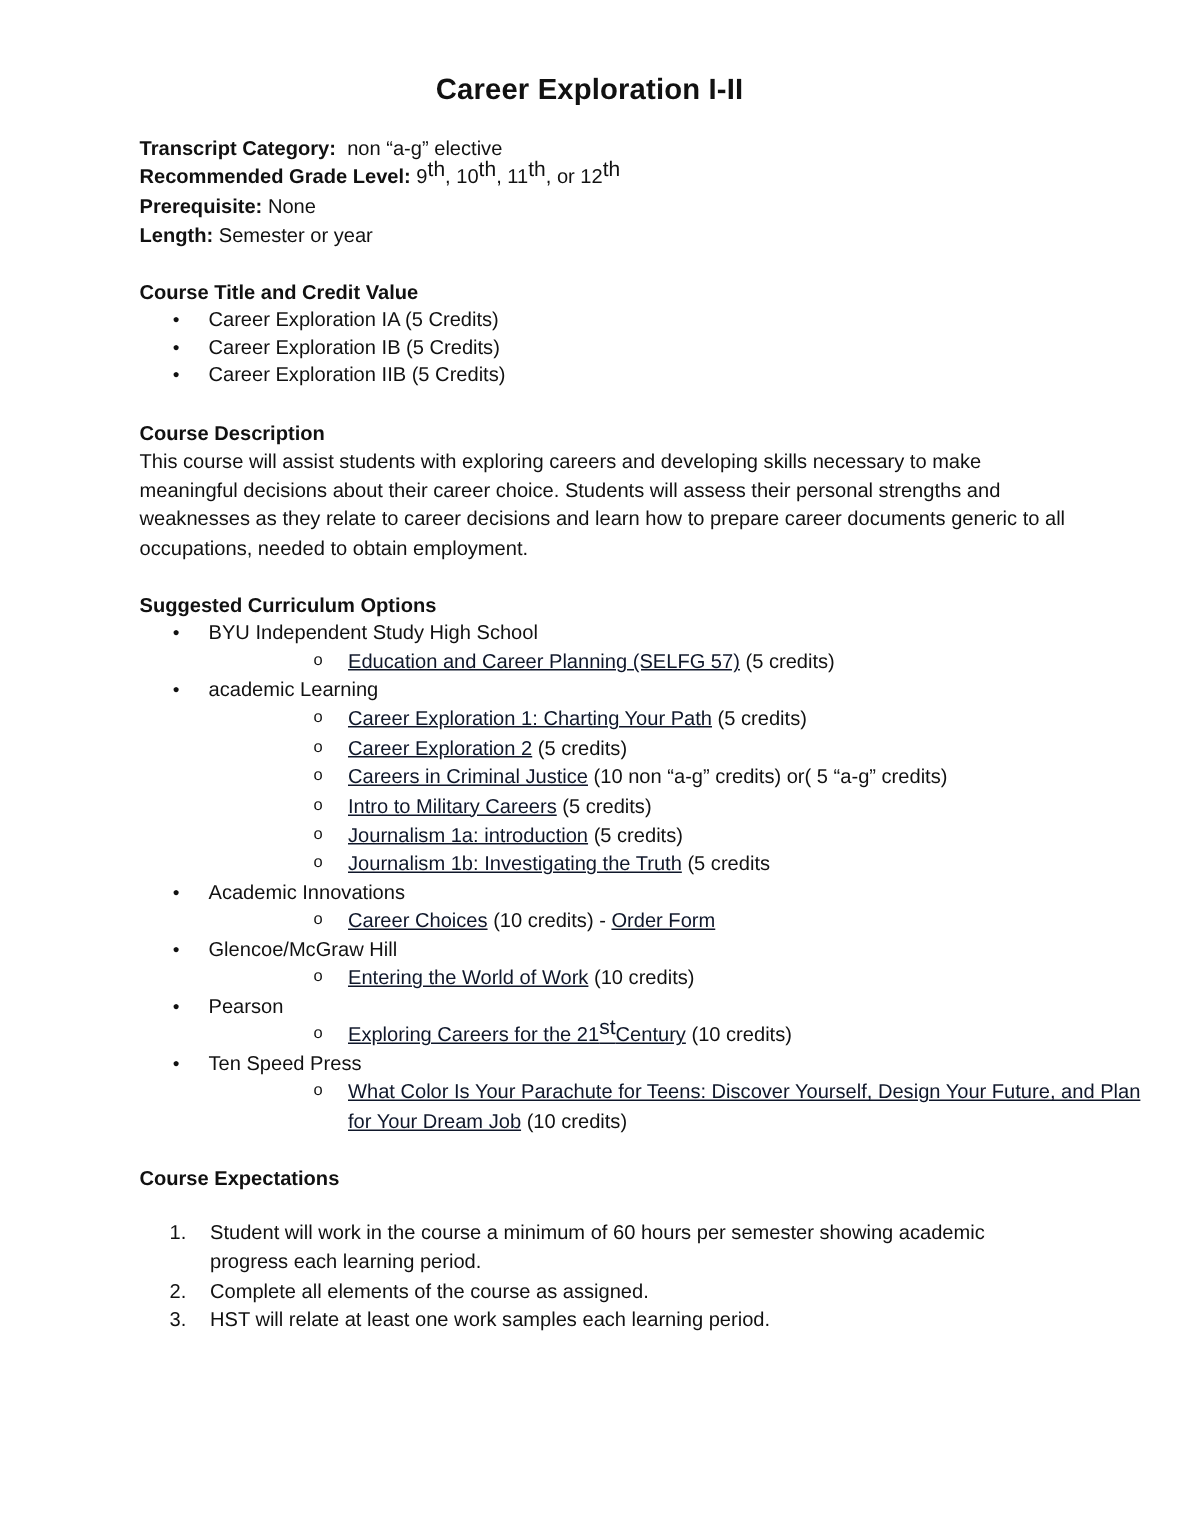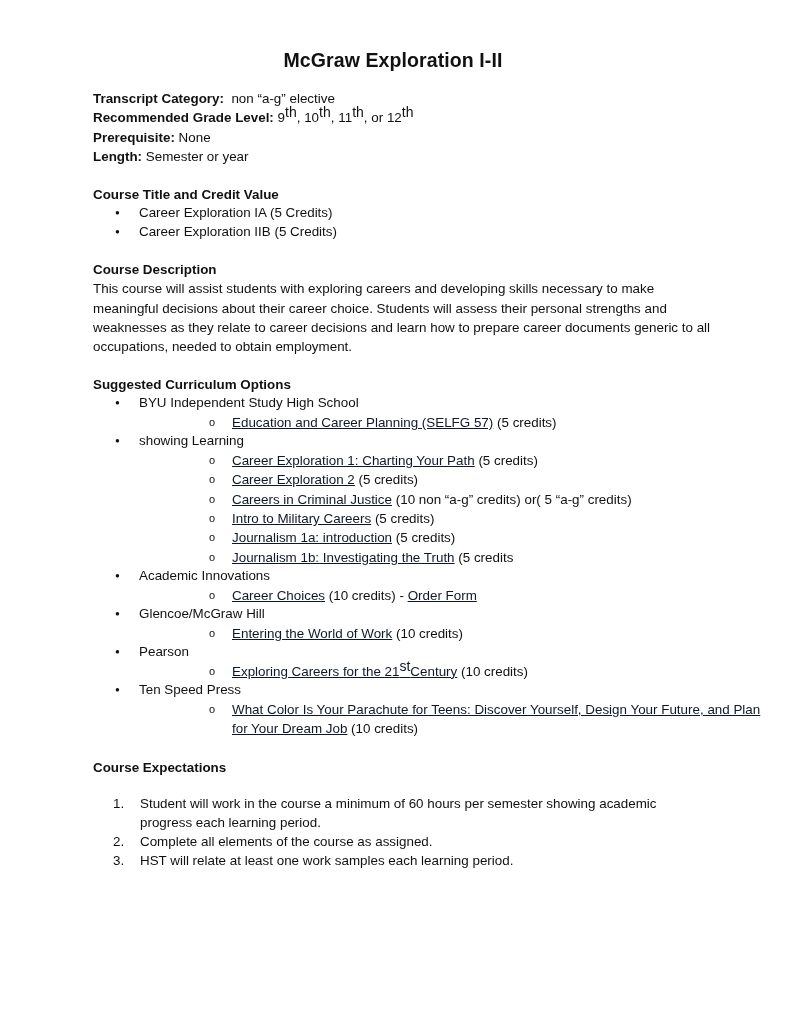--- a/index.html
+++ b/index.html
@@ -22,21 +22,21 @@
     .desc { line-height: 19.2px; width: 620px; }
     ol.exp { margin: 17px 0 0 0; padding: 0; list-style: none; }
     ol.exp li { position: relative; padding-left: 47px; line-height: 19.2px; width: 560px; }
     ol.exp li span.num { position: absolute; left: 20px; top: 0; }
     .curr-list { margin-top: 9px; }
   </style>
 </head>
 <body>
 
 <div class="page">
-  <h1>McGraw Exploration I-II</h1>
+  <h1>Career Exploration I-II</h1>
 
   <div class="meta">
     <div>
       <b>Transcript Category:</b>&nbsp;
       <span>non “a-g” elective</span>
     </div>
     <div>
       <b>Recommended Grade Level:</b>
       <span id="grade-levels"><span>9</span><sup>th</sup>, <span>10</span><sup>th</sup>, <span>11</span><sup>th</sup>, or <span>12</span><sup>th</sup></span>
     </div>
@@ -47,36 +47,37 @@
     <div>
       <b>Length:</b>
       <span>Semester or year</span>
     </div>
   </div>
 
   <div class="sec">
     <div class="section-title">Course Title and Credit Value</div>
     <ul class="bul" id="course-titles-list">
         <li>Career Exploration IA (5 Credits)</li>
+        <li>Career Exploration IB (5 Credits)</li>
         <li>Career Exploration IIB (5 Credits)</li>
       </ul>
   </div>
 
   <div class="sec">
     <div class="section-title">Course Description</div>
     <div class="desc">This course will assist students with exploring careers and developing skills necessary to make meaningful decisions about their career choice. Students will assess their personal strengths and weaknesses as they relate to career decisions and learn how to prepare career documents generic to all occupations, needed to obtain employment.</div>
   </div>
 
   <div class="sec">
     <div class="section-title">Suggested Curriculum Options</div>
     <ul class="bul curr-list" id="curriculum-list">
         <li><span>BYU Independent Study High School</span><ul class="sub">
             <li><a href="#">Education and Career Planning (SELFG 57)</a><span> (5 credits)</span></li>
           </ul></li>
-        <li><span>showing Learning</span><ul class="sub">
+        <li><span>academic Learning</span><ul class="sub">
             <li><a href="#">Career Exploration 1: Charting Your Path</a><span> (5 credits)</span></li>
             <li><a href="#">Career Exploration 2</a><span> (5 credits)</span></li>
             <li><a href="#">Careers in Criminal Justice</a><span> (10 non “a-g” credits) or( 5 “a-g” credits)</span></li>
             <li><a href="#">Intro to Military Careers</a><span> (5 credits)</span></li>
             <li><a href="#">Journalism 1a: introduction</a><span> (5 credits)</span></li>
             <li><a href="#">Journalism 1b: Investigating the Truth</a><span> (5 credits</span></li>
           </ul></li>
         <li><span>Academic Innovations</span><ul class="sub">
             <li><a href="#">Career Choices</a><span> (10 credits) - </span><a href="#">Order Form</a></li>
           </ul></li>

